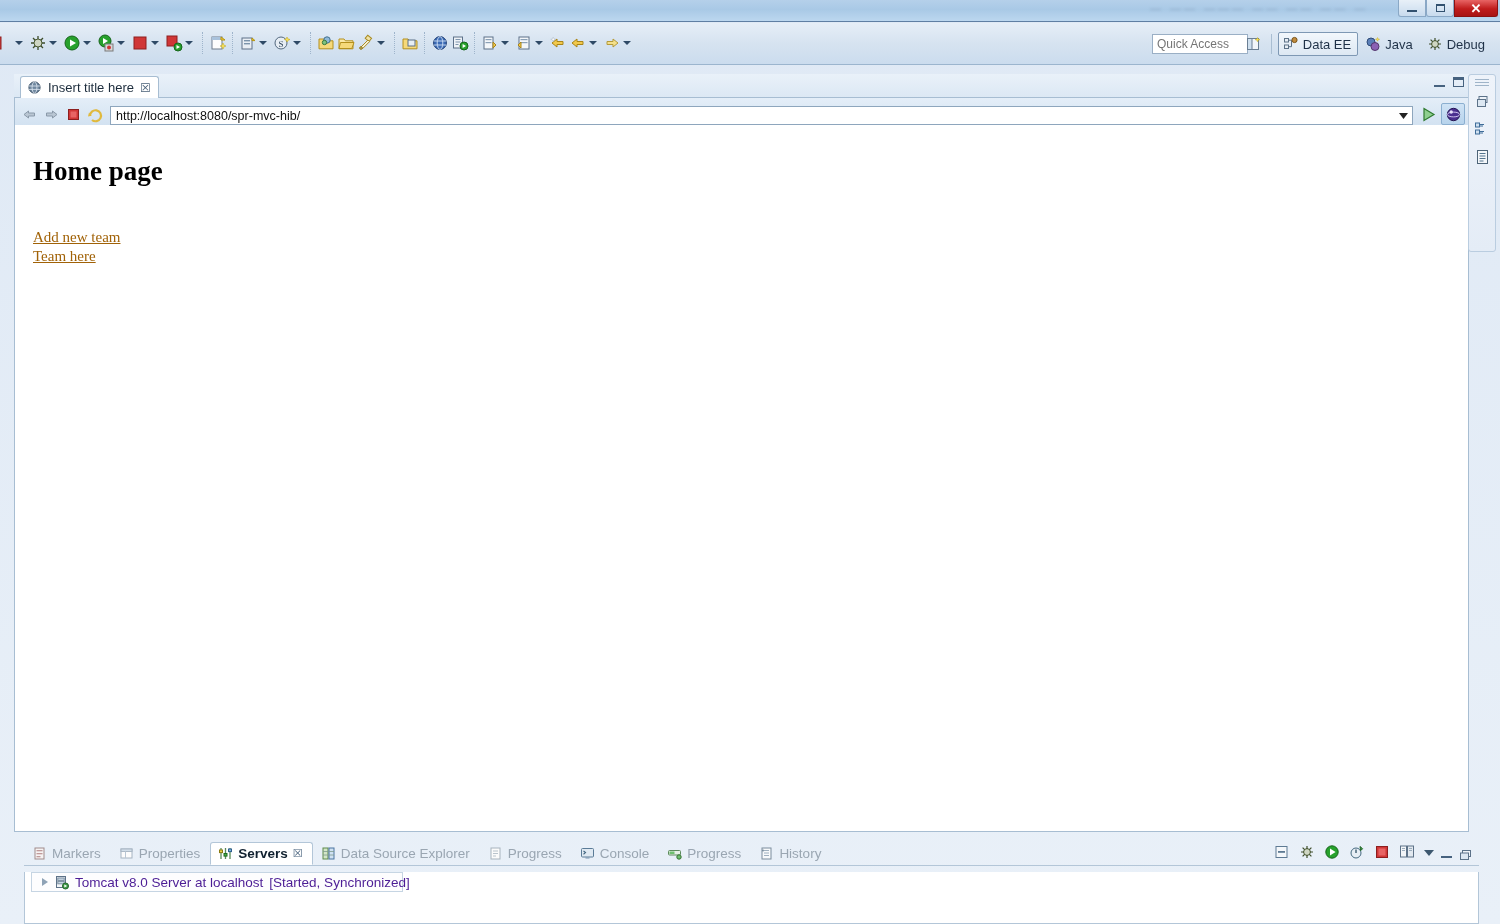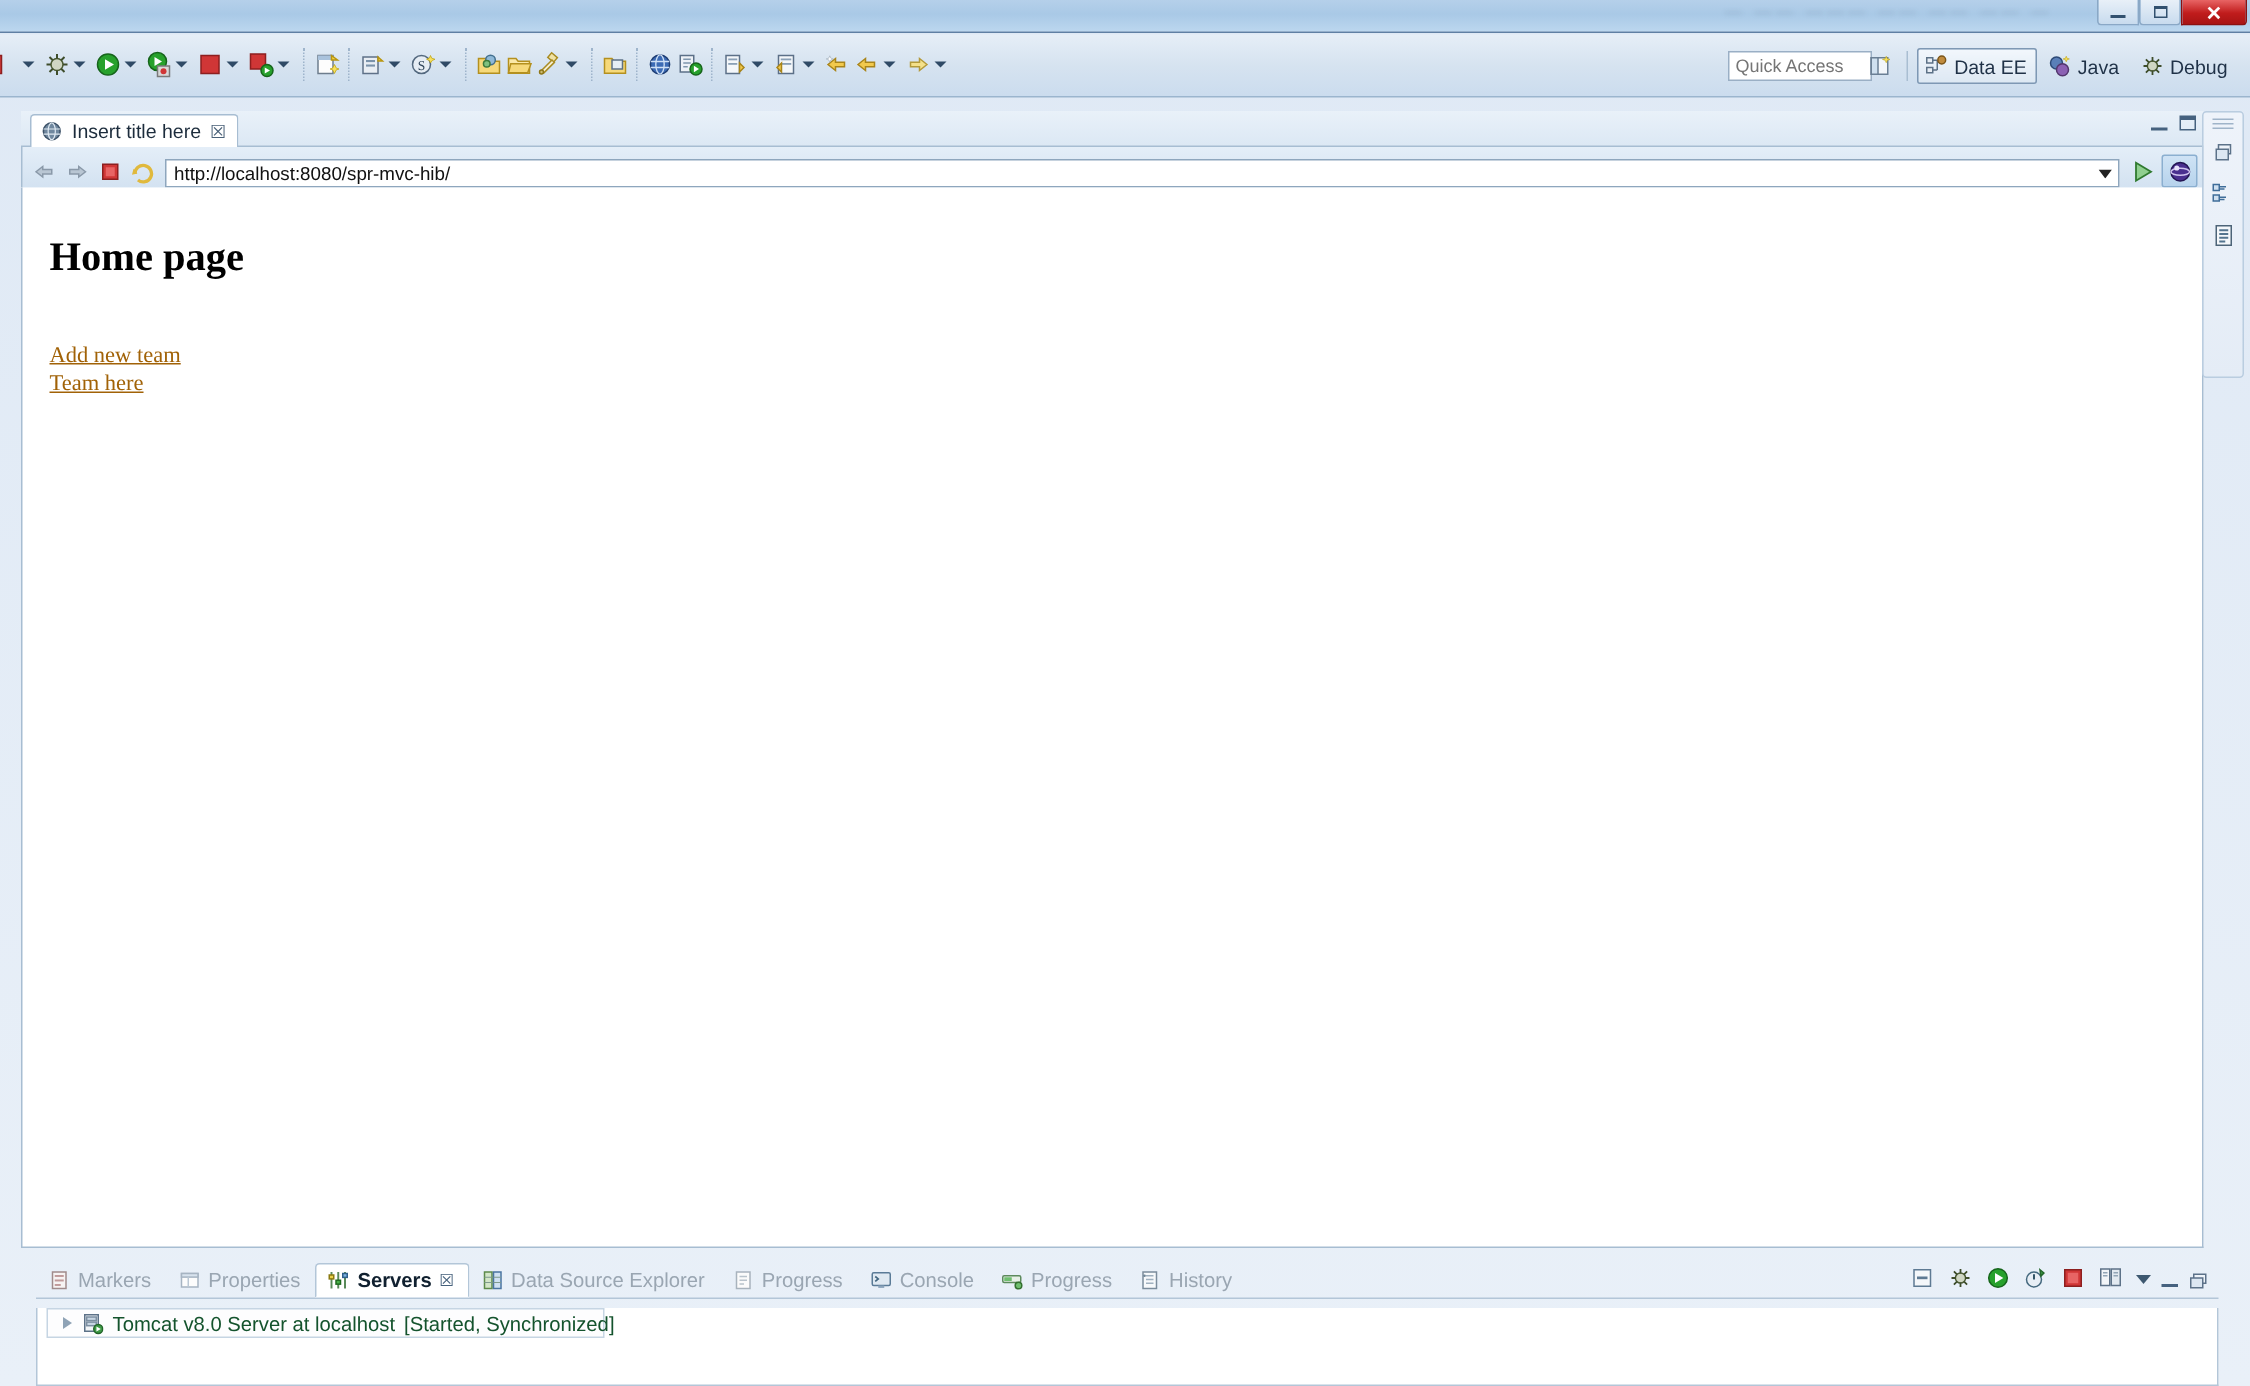--- a/index.html
+++ b/index.html
@@ -237,21 +237,21 @@
     box-sizing: border-box;
   }
   .srow {
     display: flex; align-items: center; gap: 6px;
     margin: 6px 0 0 6px; height: 20px;
     padding: 0 6px 0 2px;
     width: 372px;
     border: 1px solid #c6d5e3;
     box-sizing: border-box;
     background: #fdfdfe;
-    font-size: 13.5px; color: #14532d;
+    font-size: 13.5px; color: #4c1d95;
   }
   .twisty {
     width: 0; height: 0; margin-left: 8px;
     border-top: 4px solid transparent; border-bottom: 4px solid transparent;
     border-left: 6px solid #8fa3b6;
   }
   .srow-label { white-space: nowrap; }
   .srow-state { white-space: nowrap; }
 
   .vmenu { width:0;height:0;border-left:5px solid transparent;border-right:5px solid transparent;border-top:6px solid #3d5870;}

